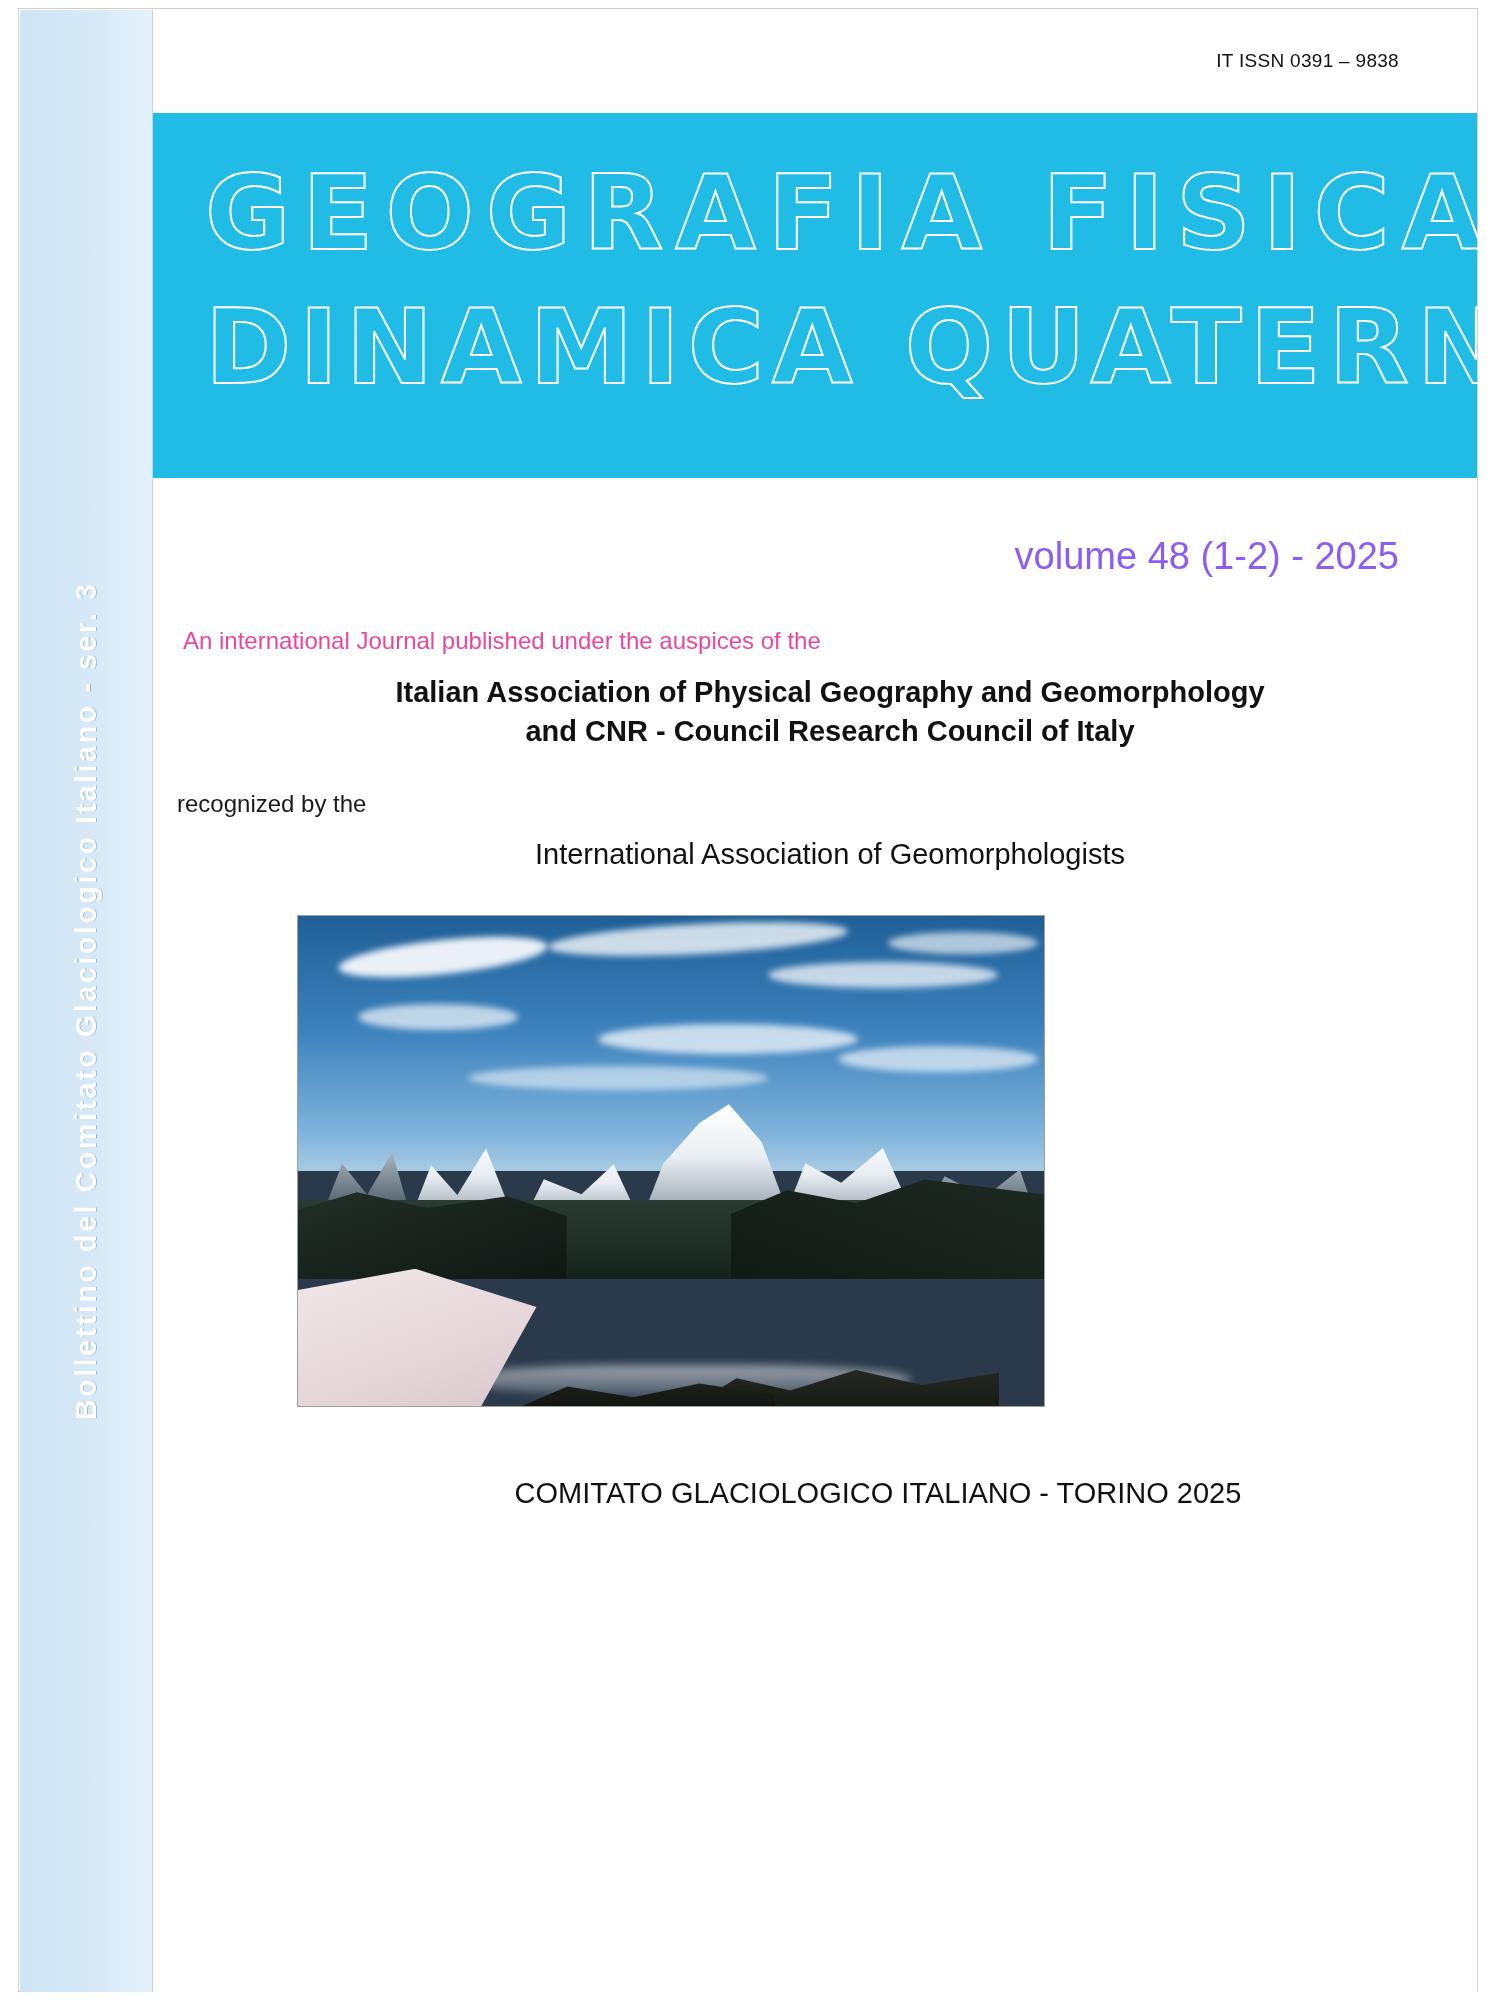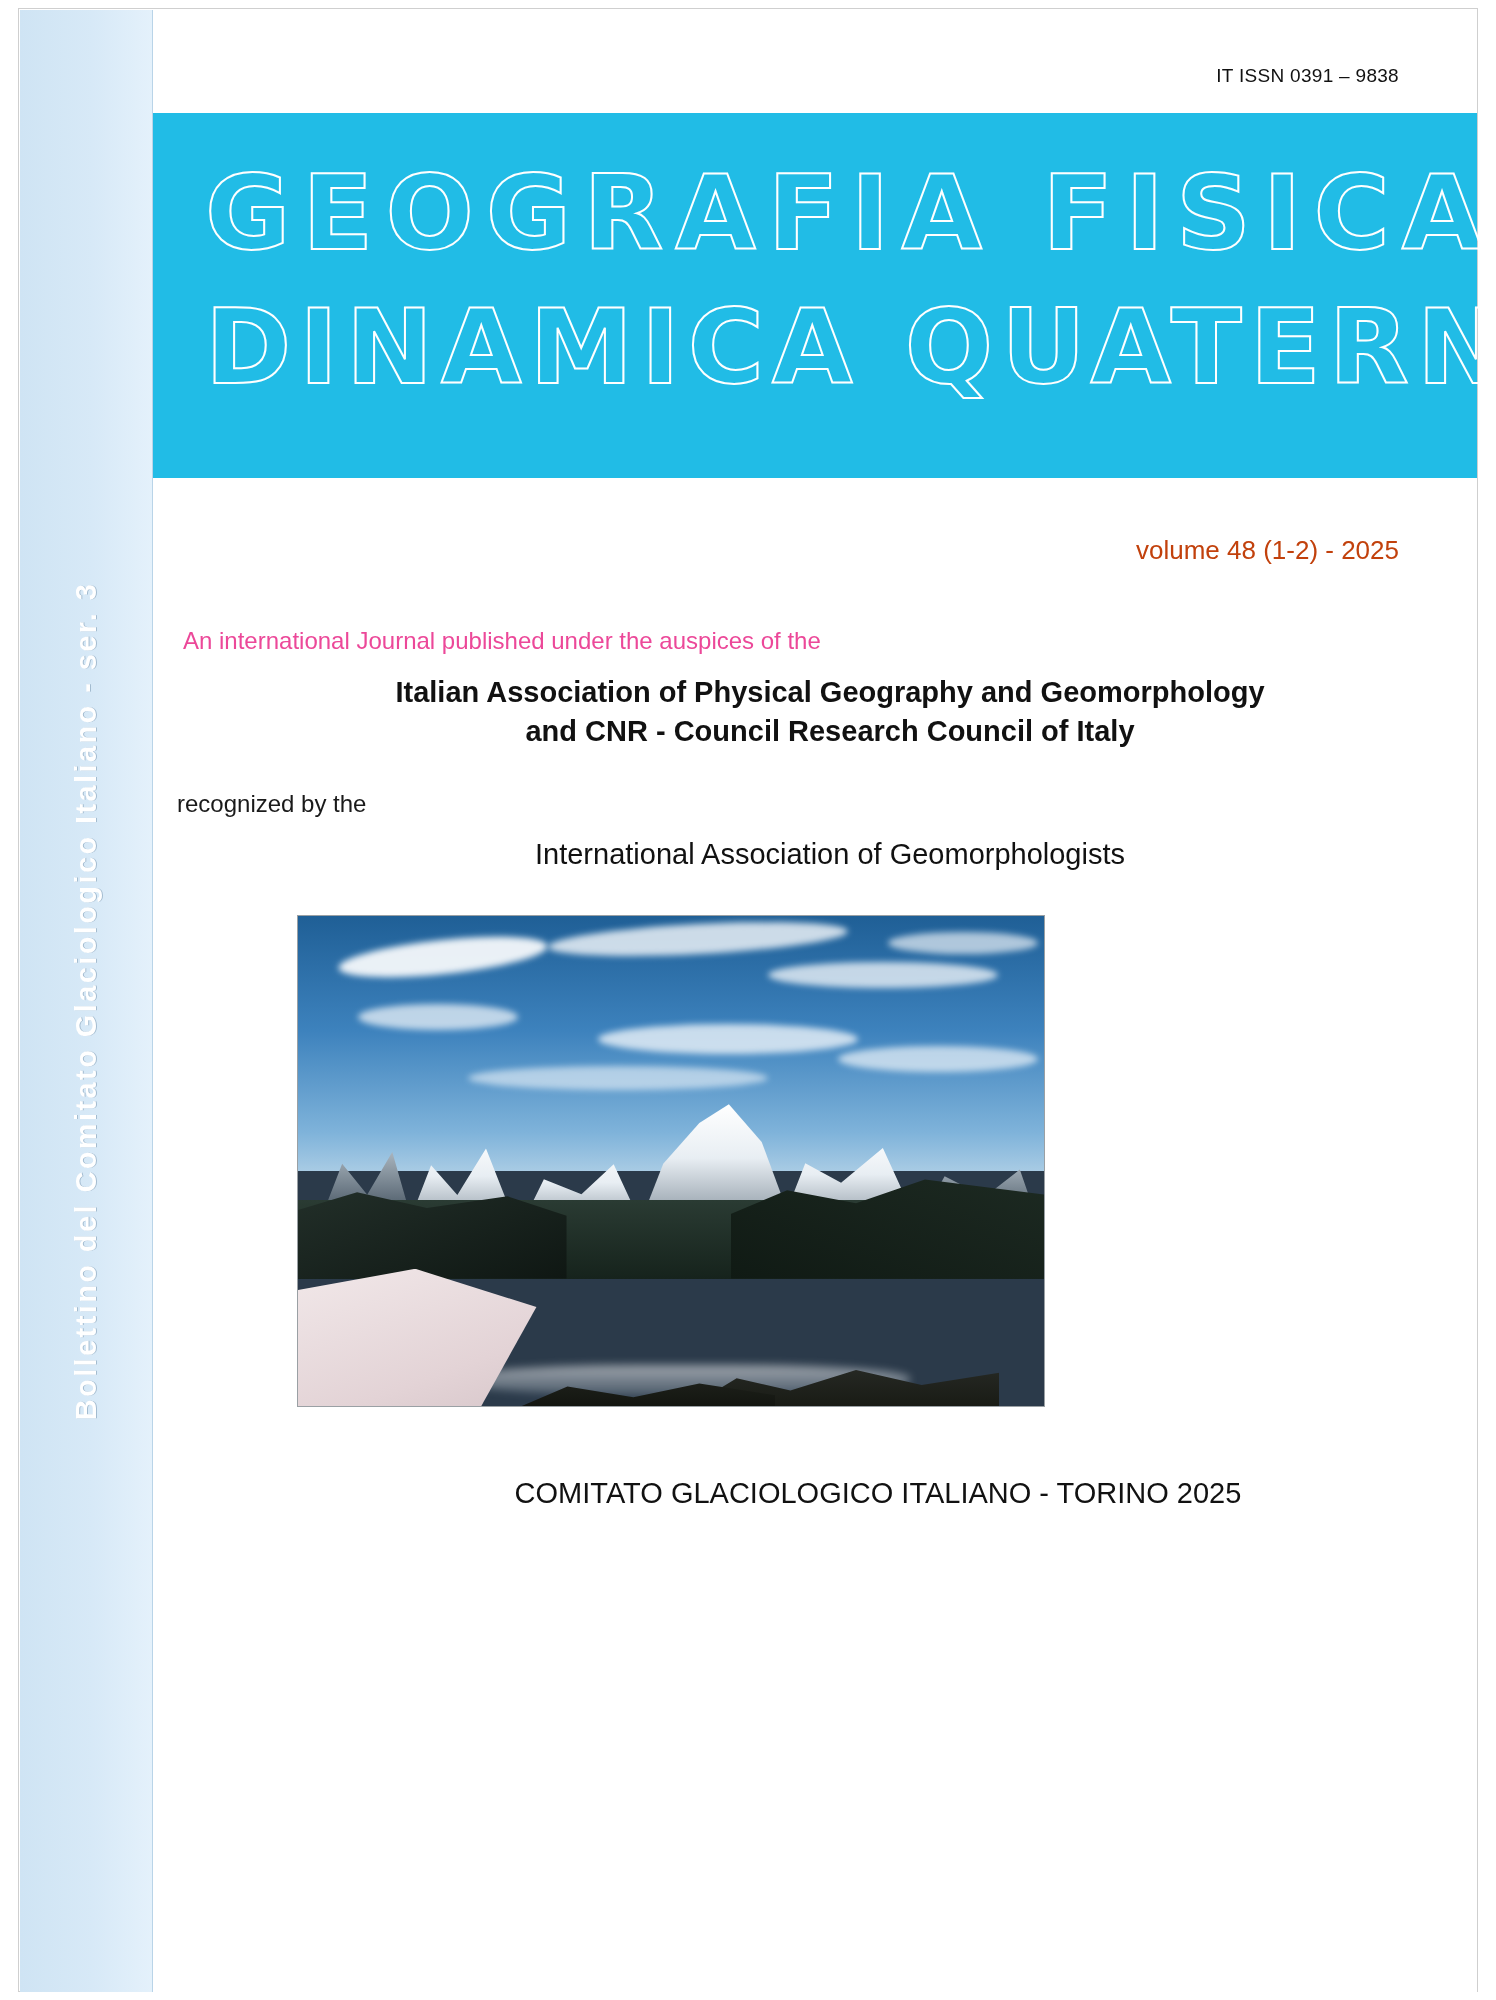--- a/index.html
+++ b/index.html
@@ -72,21 +72,20 @@
     background: #ffffff;
   }
 
   .issn {
     position: absolute;
     right: 78px;
     top: 40px;
     font-size: 19px;
     color: #111111;
     letter-spacing: 0.3px;
-    margin-top: 15px;
   }
 
   
   .banner {
     position: absolute;
     left: 0;
     top: 103px;
     width: 1324px;
     height: 365px;
     background: #21bce6;
@@ -114,22 +113,22 @@
     left: 52px;
     font-size: 104px;
     letter-spacing: 8px;
     line-height: 1;
   }
 
   .volume {
     position: absolute;
     right: 78px;
     top: 525px;
-    font-size: 26px;
-    color: #c2410c;
+    font-size: 38px;
+    color: #8b5cf6;
     font-weight: normal;
   }
 
   .auspices {
     position: absolute;
     left: 0;
     top: 617px;
     width: 1324px;
     text-align: left;
     font-size: 24px;

